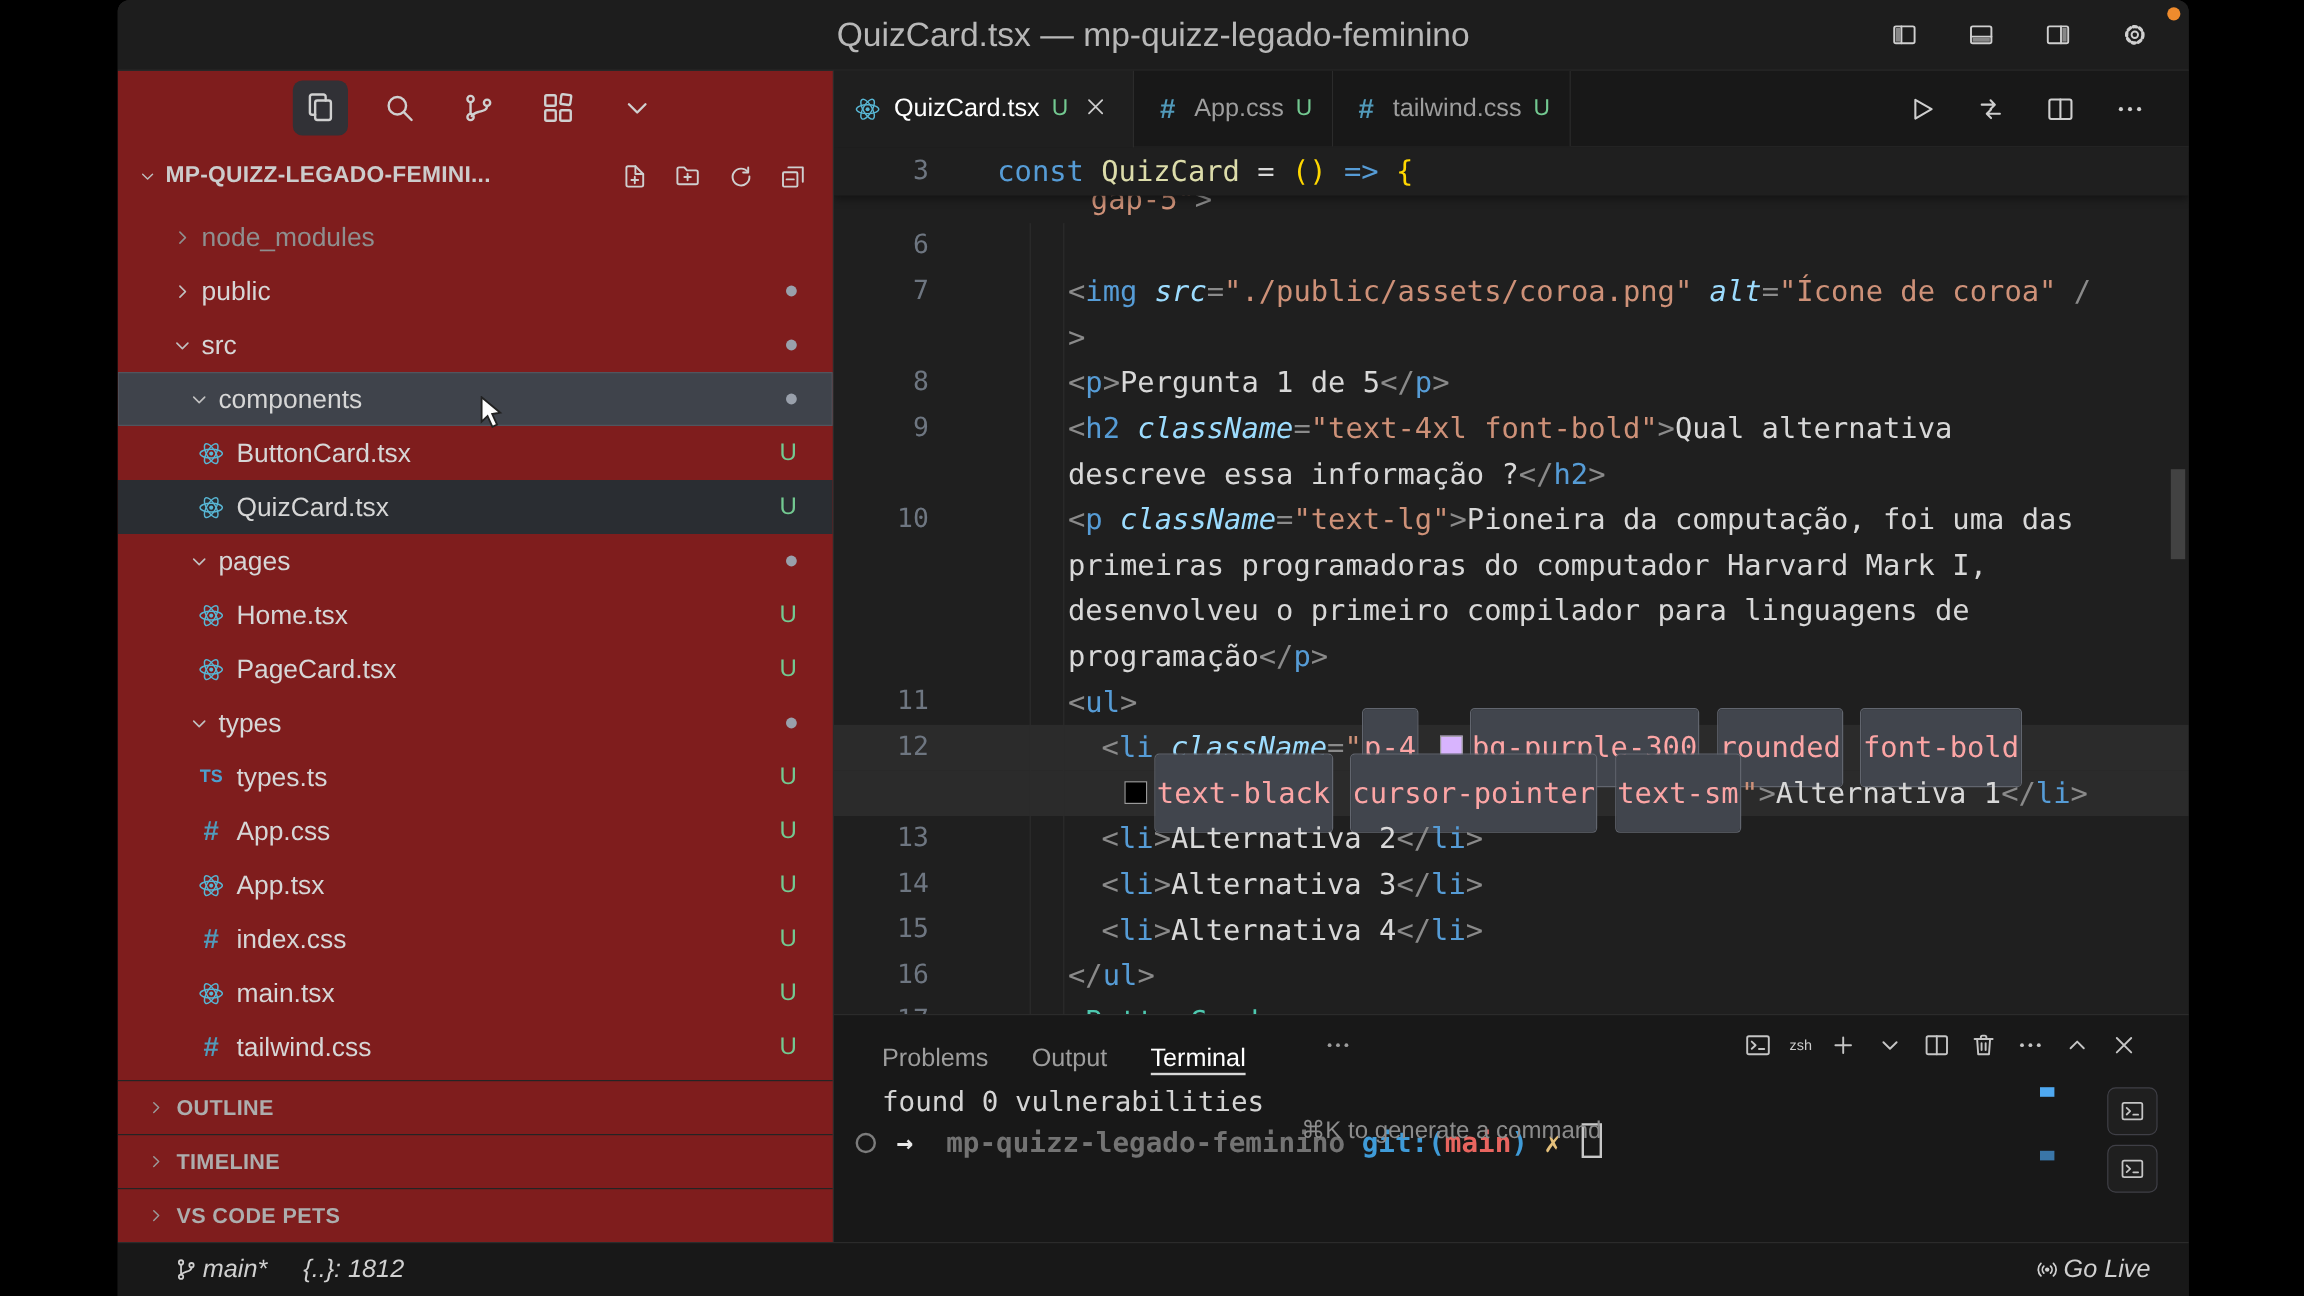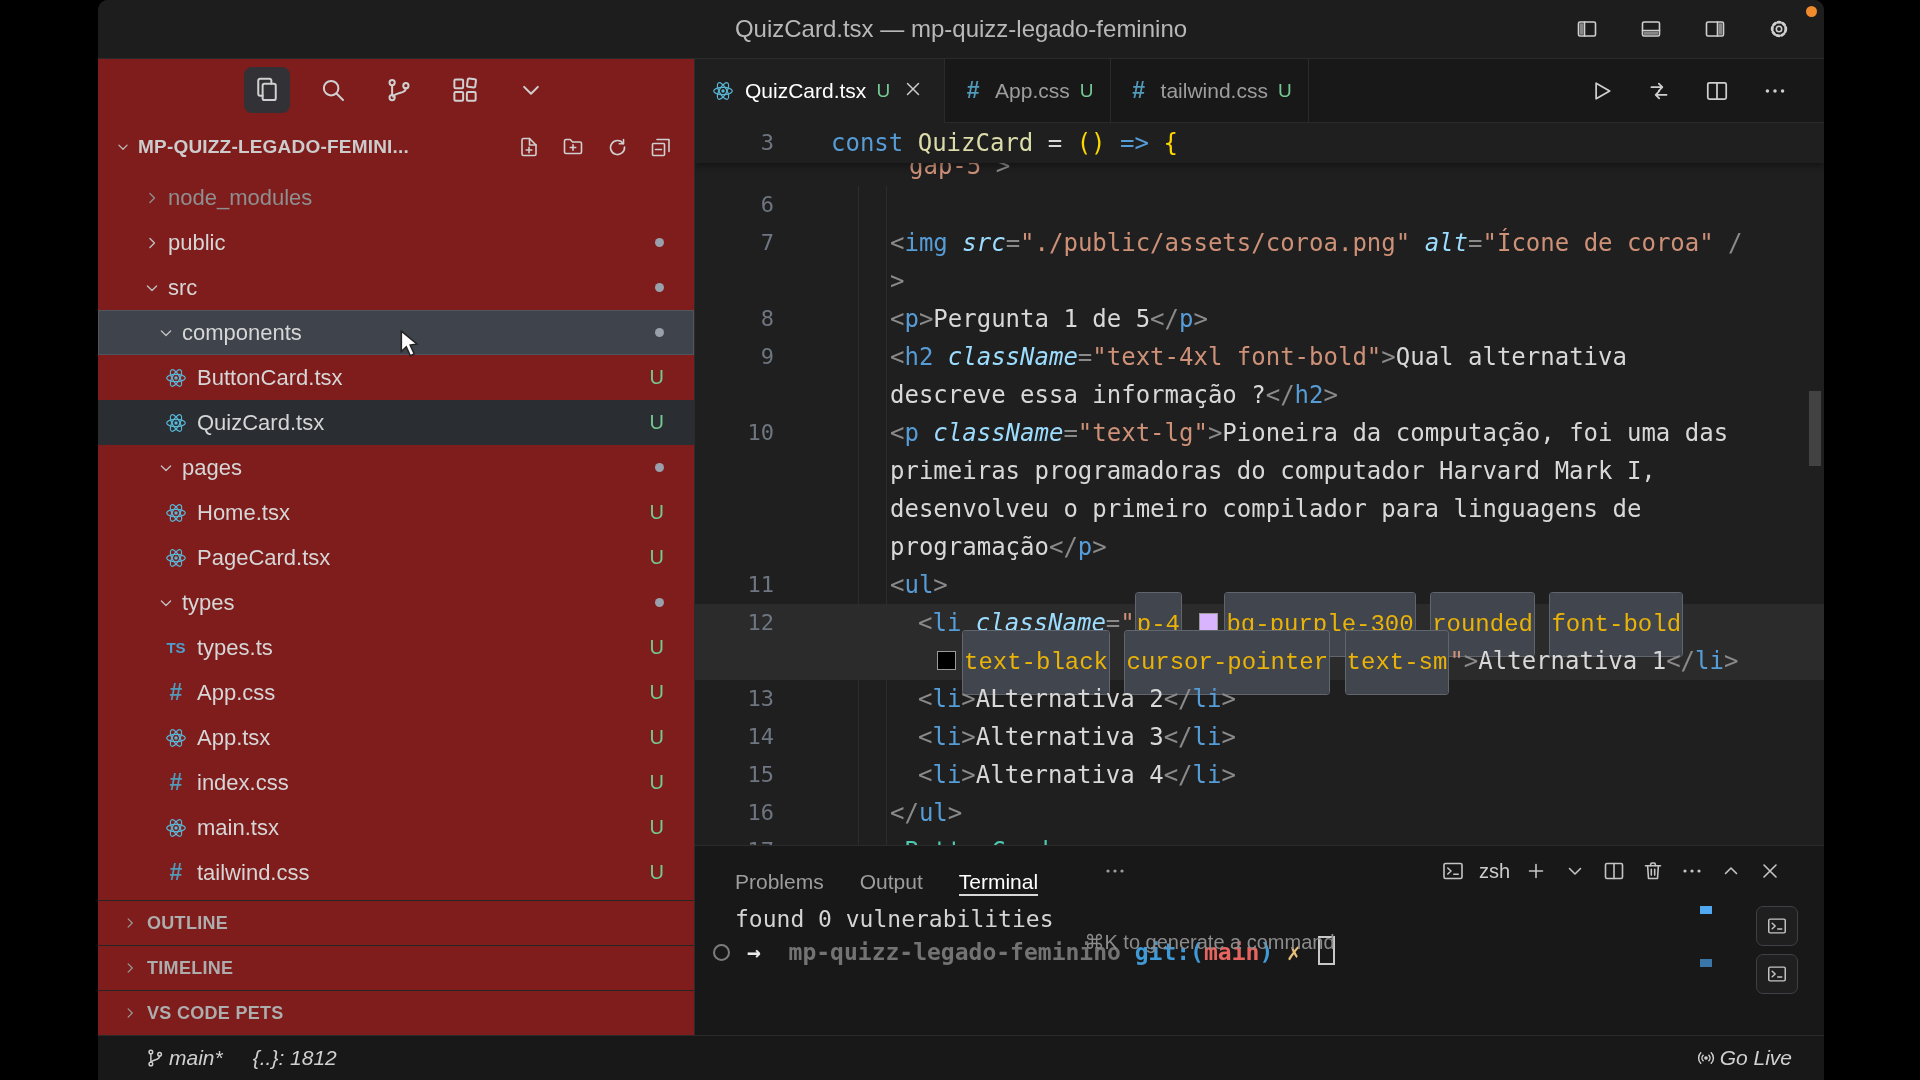--- a/index.html
+++ b/index.html
@@ -5,21 +5,21 @@
   html,body{margin:0;padding:0;background:#000;}
   body{width:1920px;height:1080px;overflow:hidden;font-family:"Liberation Sans",sans-serif;-webkit-font-smoothing:antialiased;}
   .screen{position:relative;width:1920px;height:1080px;background:#000;overflow:hidden;}
 
   .window{position:absolute;left:98px;top:0;width:1726px;height:1080px;background:#1f1f1f;
           border-radius:10px 10px 0 0;overflow:hidden;display:flex;flex-direction:column;}
 
   
   .titlebar{height:59px;flex:0 0 59px;background:#1d1d1d;border-bottom:1px solid #2b2b2b;
             position:relative;display:flex;align-items:center;justify-content:center;box-sizing:border-box;}
-  .title{font-size:24px;color:#b8b8b8;}
+  .title{font-size:28px;color:#b8b8b8;}
   .tb-actions{position:absolute;right:26px;top:0;height:100%;display:flex;align-items:center;gap:26px;color:#c0c0c0;}
   .tb-actions .icn{width:27px;height:27px;}
   .badge-dot{position:absolute;right:7px;top:6px;width:11px;height:11px;border-radius:50%;background:#ef8b2d;}
 
   .main{flex:1;display:flex;min-height:0;}
 
   
   .sidebar{width:597px;flex:0 0 597px;background:#7f1d1d;border-right:1px solid #2b2b2b;
            display:flex;flex-direction:column;box-sizing:border-box;overflow:hidden;}
   .activity{height:62px;flex:0 0 62px;display:flex;align-items:center;padding-left:146px;gap:20px;}
@@ -82,34 +82,34 @@
   .lines{position:relative;}
   .guide{position:absolute;top:0;bottom:0;width:1px;background:#2c2c2c;}
   .g1{left:163px;} .g2{left:191px;}
   .hlrow{background:rgba(255,255,255,.055);}
   .esb{position:absolute;right:3px;top:268px;width:12px;height:75px;background:rgba(121,121,121,.4);z-index:6;}
 
   
   .sg-kw{color:#569cd6;} .sg-fn{color:#dcdcaa;} .sg-br1{color:#ffd700;}
   .sg-punc{color:#8a8a8a;} .sg-tag{color:#569cd6;} .sg-attr{color:#9cdcfe;font-style:italic;}
   .sg-str{color:#ce9178;} .sg-txt{color:#d8d8d8;} .sg-comp{color:#4ec9b0;}
-  .sg-strhl{color:#eab308;background:#41454d;box-shadow:0 0 0 1px #61656e;border-radius:3px;padding:18px 1px;margin:0 1px;font-family:Liberation Mono, monospace;}
+  .sg-strhl{color:#fca5a5;background:#41454d;box-shadow:0 0 0 1px #61656e;border-radius:3px;padding:18px 1px;margin:0 1px;}
   .swatch{display:inline-block;width:17px;height:17px;border:1px solid #9a9a9a;vertical-align:-1px;margin:0 6px 0 3px;}
 
   
   .panel{height:190px;flex:0 0 190px;background:#181818;border-top:1px solid #2b2b2b;position:relative;box-sizing:border-box;}
   .ptabs{height:50px;display:flex;align-items:center;padding-left:40px;}
   .ptablist{display:flex;height:100%;align-items:flex-end;gap:36px;}
   .ptab{display:flex;align-items:center;font-size:21px;color:#9d9d9d;border-bottom:2px solid transparent;box-sizing:border-box;}
   .ptab.active{color:#ffffff;border-bottom-color:#d7d7d7;}
   .pmore{margin-left:26px;width:30px;height:100%;color:#9d9d9d;display:flex;align-items:center;justify-content:center;}
   .pmore .icn{width:24px;height:24px;}
   .pactions{margin-left:auto;display:flex;align-items:center;gap:14px;padding-right:42px;color:#c5c5c5;height:100%;}
   .term-ico{width:24px;height:24px;}
-  .shell{font-size:20px;color:#cccccc;}
+  .shell{font-size:12px;color:#cccccc;}
   .pbtns{display:flex;align-items:center;gap:15px;}
   .pbtns .icn{width:24px;height:24px;}
   .pbtn{display:flex;align-items:center;justify-content:center;}
 
   .pbody{position:relative;padding:8px 0 0 40px;font-family:"DejaVu Sans Mono","Liberation Mono",monospace;
          font-size:23px;color:#d4d4d4;}
   .tline{height:30px;line-height:30px;white-space:pre;}
   .tline.prompt{position:relative;padding-left:12px;margin-top:2px;}
   .cmdmark{position:absolute;left:-22px;top:8px;width:13px;height:13px;border:2px solid #7c7c7c;border-radius:50%;}
   .t-tw{color:#d4d4d4;}

